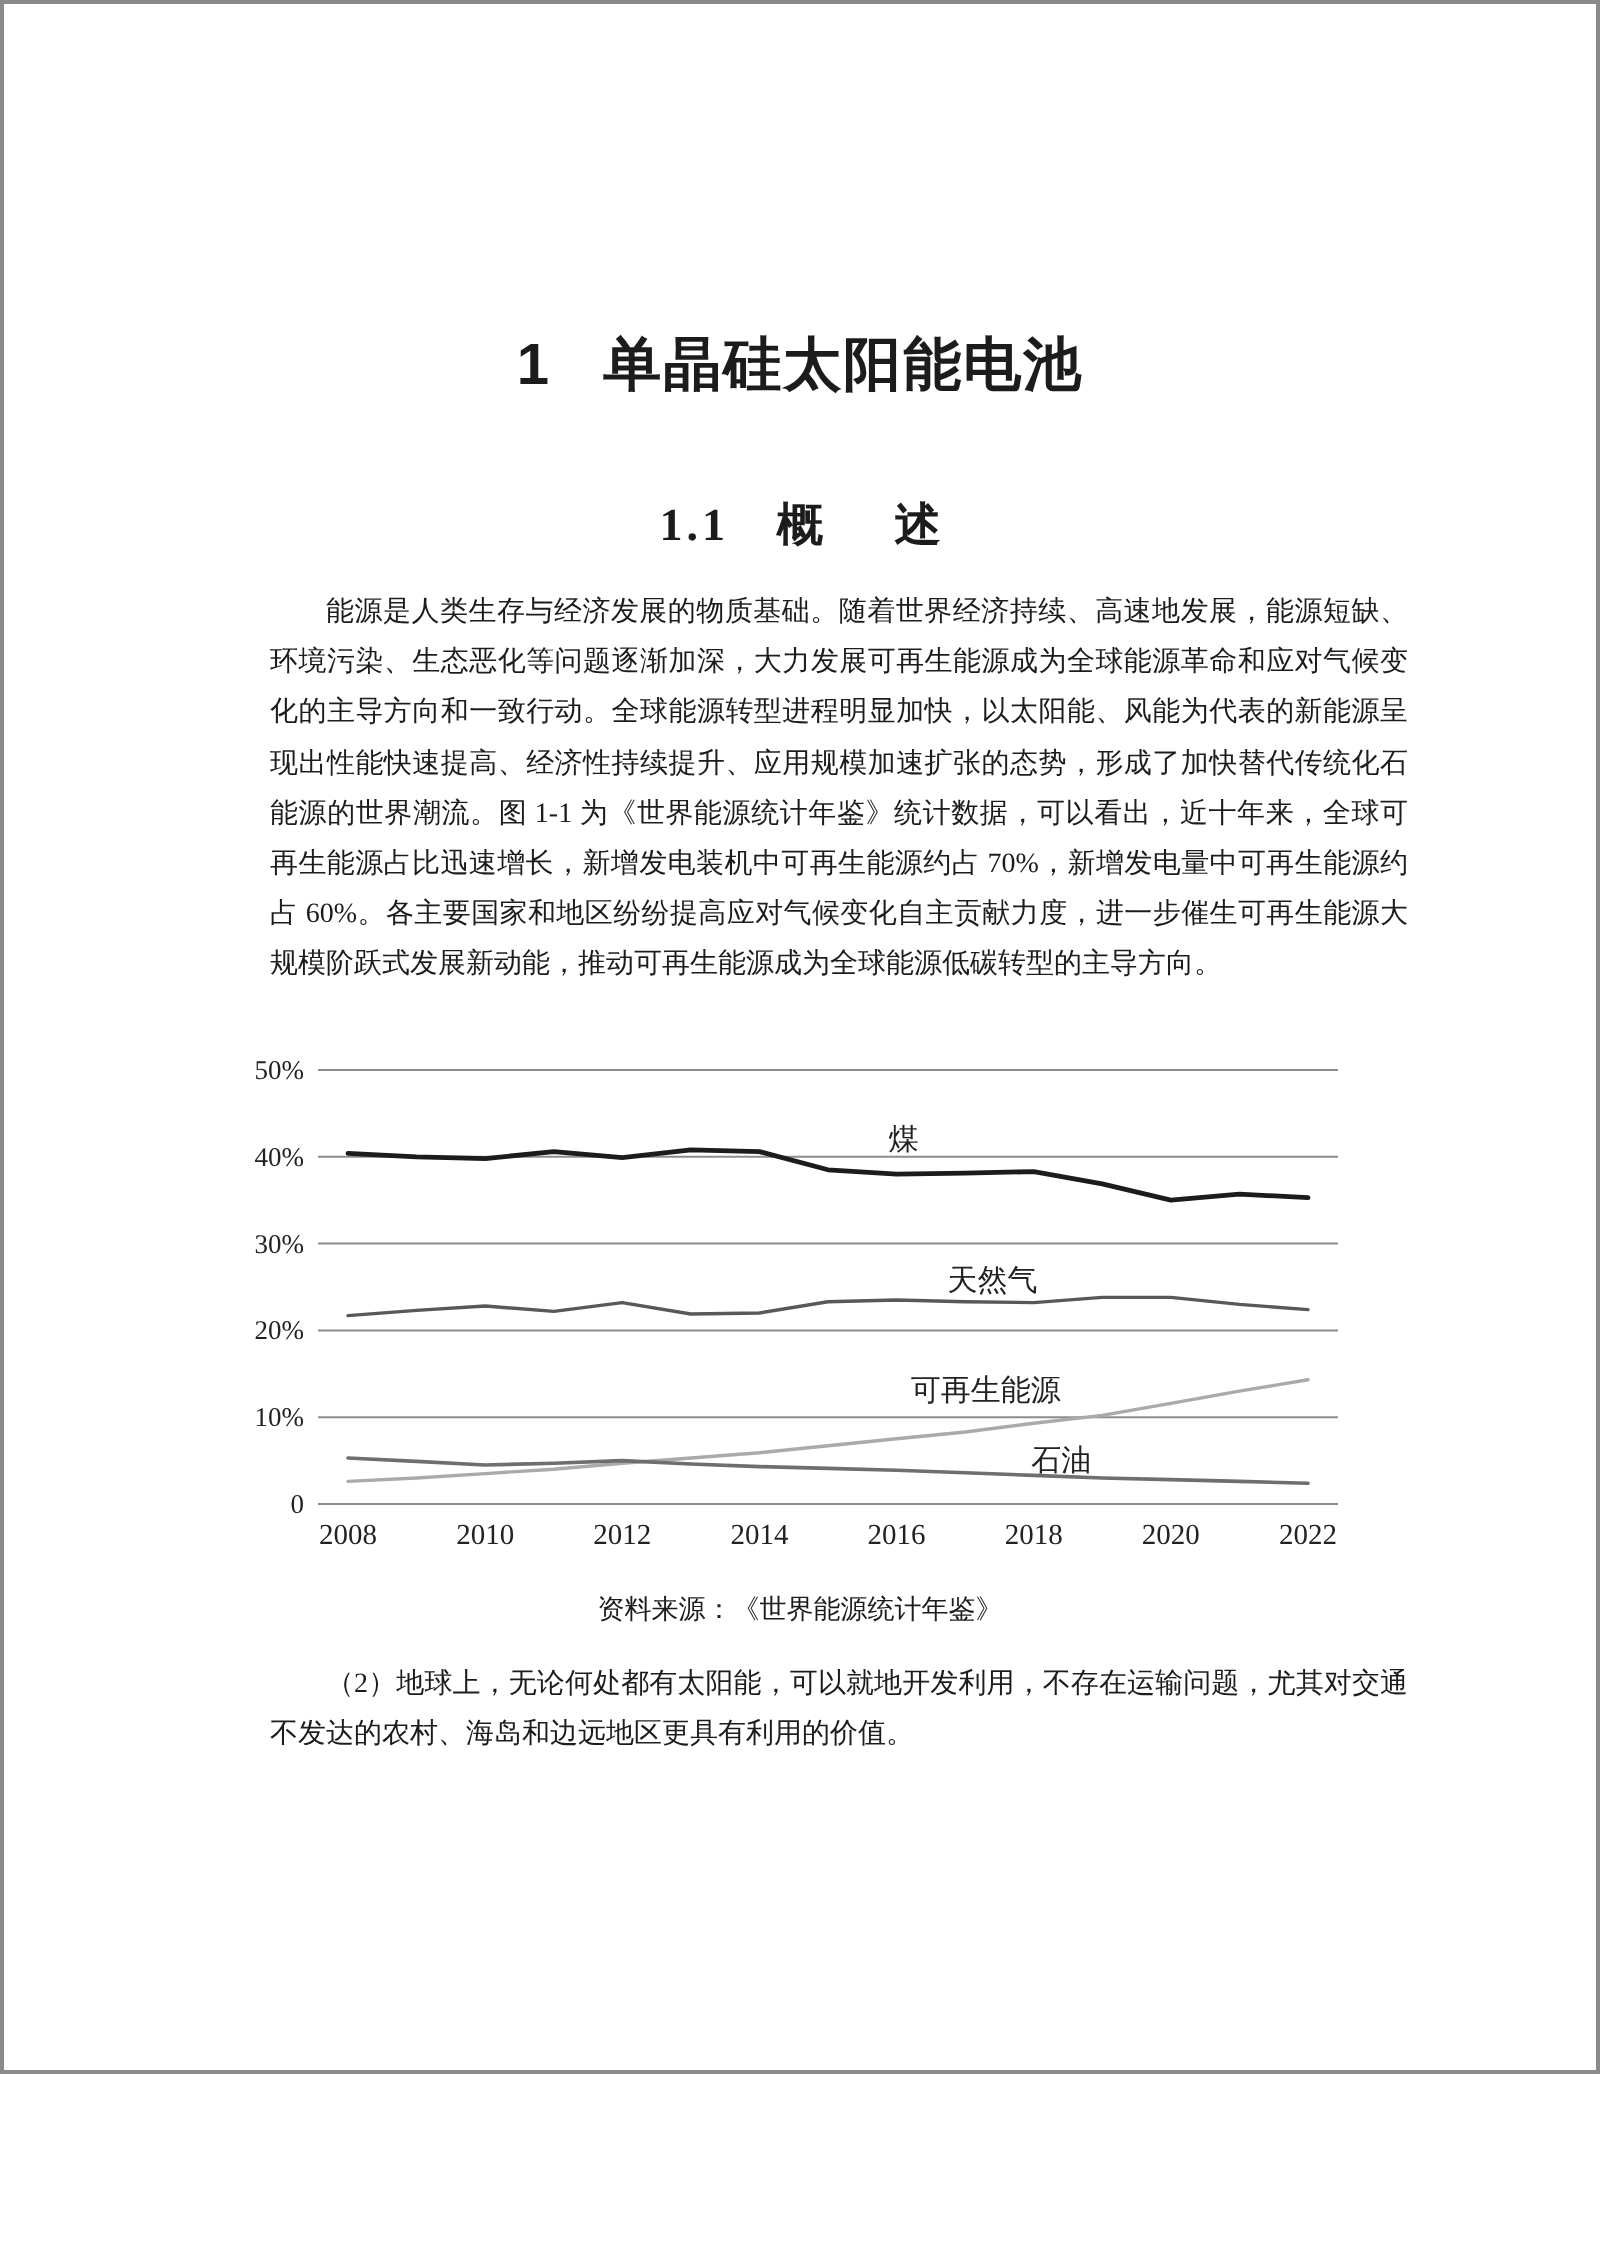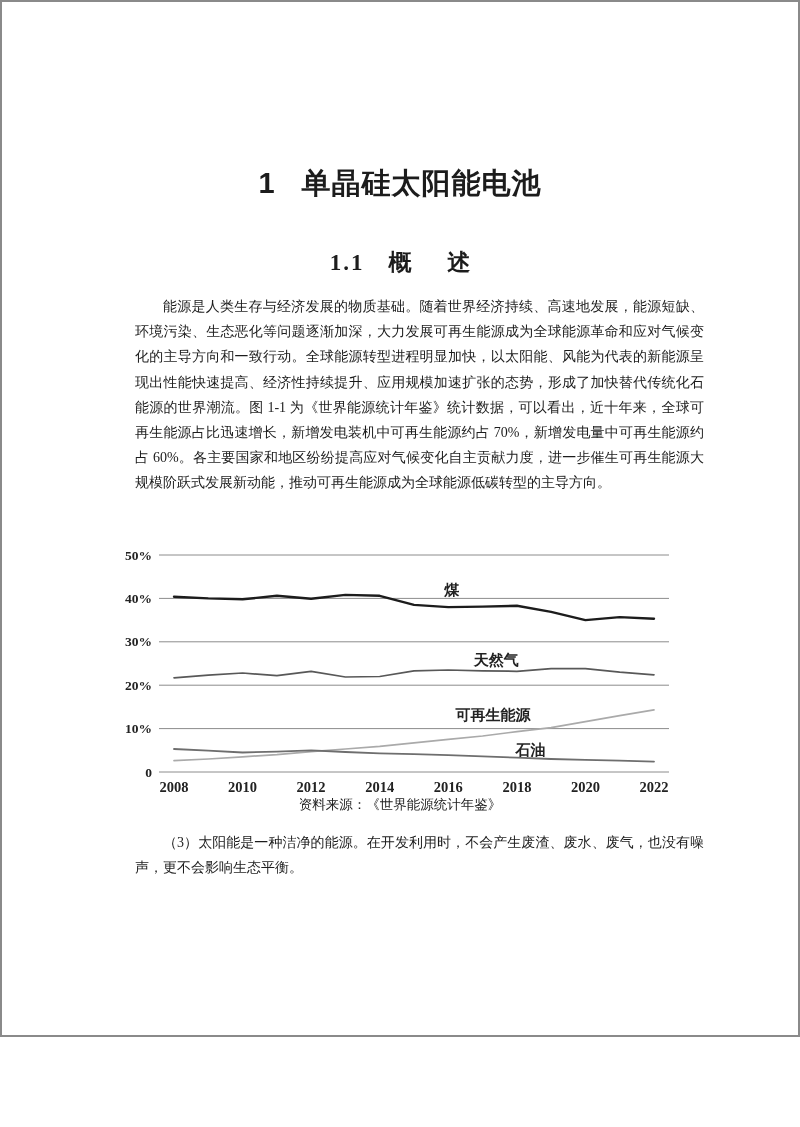--- a/index.html
+++ b/index.html
@@ -43,23 +43,22 @@
     font-size: 14px;
     line-height: 25.2px;
     text-align: justify;
     margin-left: 48px;
   }
   .body-block p { margin: 0; text-indent: 2em; }
   #para-top { top: 292px; }
   #body-lower { top: 828px; }
   .figure-block {
     position: absolute;
-    top: 548px; left: 115px;
+    top: 528px; left: 115px;
     width: 570px;
-    font-weight: bold;
   }
   .figure-caption {
     position: absolute;
     top: 770px; left: 0; right: 0;
     text-align: center;
     font-size: 15.5px;
     line-height: 22px;
   }
   .figure-caption .cap-label { margin-right: 14px; }
   .figure-source {
@@ -130,18 +129,18 @@
         <text x="375.9" y="169.9" text-anchor="middle" class="series-label">可再生能源</text>
         <polyline points="57.0,199.0 91.3,200.7 125.6,202.5 159.9,201.6 194.1,200.3 228.4,202.0 262.7,203.3 297.0,204.2 331.3,205.1 365.6,206.4 399.9,207.7 434.1,209.0 468.4,209.8 502.7,210.7 537.0,211.6" fill="none" stroke="#6e6e6e" stroke-width="1.8" stroke-linejoin="round" stroke-linecap="round"></polyline>
         <text x="413.6" y="205.1" text-anchor="middle" class="series-label">石油</text>
       </svg>
   </div>
 
 
   <div class="figure-source">资料来源：《世界能源统计年鉴》</div>
 
   <div class="body-block" id="body-lower">
-    <p>（3）太阳能是一种洁净的能源。在开发利用时，不会产生废渣、废水、废气，也没有噪声，更不会影响生态平衡。</p>
+    <p>（2）地球上，无论何处都有太阳能，可以就地开发利用，不存在运输问题，尤其对交通不发达的农村、海岛和边远地区更具有利用的价值。</p>
   </div>
 
   <div class="page-number">· 1 ·</div>
 
 </div>
 
 </body></html>

